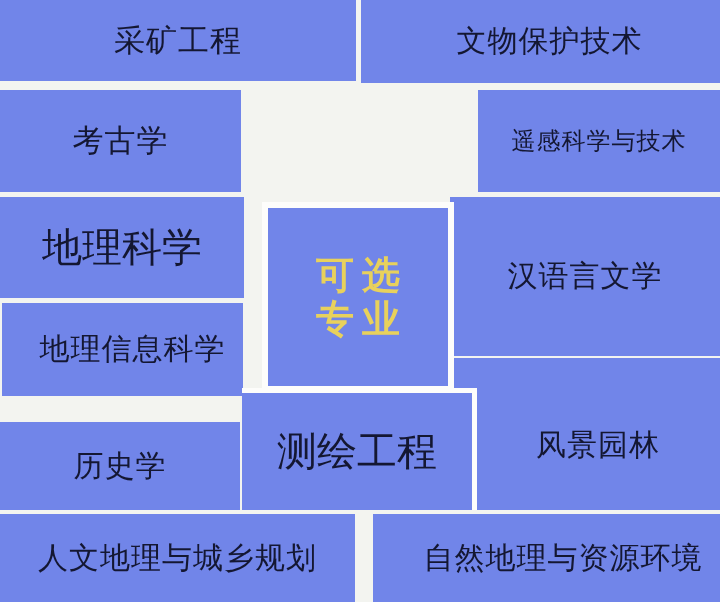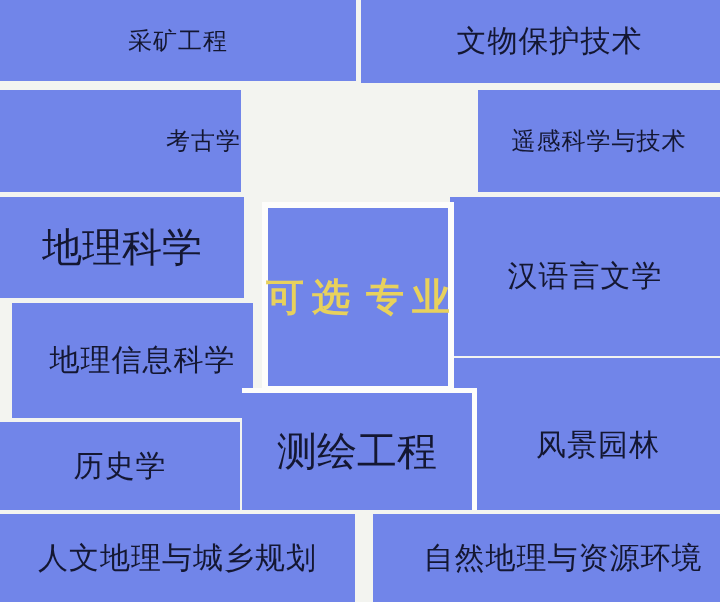--- a/index.html
+++ b/index.html
@@ -18,40 +18,40 @@
     background:#7185e9;
     color:#141732;
     display:flex;align-items:center;justify-content:center;
     box-sizing:border-box;
     white-space:nowrap;
     z-index:1;
     letter-spacing:1px;
   }
   .s24{font-size:24px;}
   .s30{font-size:30px;}
-  .s32{font-size:24px;}
+  .s32{font-size:31px;}
   .s40{font-size:40px;letter-spacing:0;}
 
   
   .b-mining   {left:0;   top:4;   width:356px;height:81px;}
   .b-relics   {left:361px;top:2;  width:359px;height:83px;padding-left:18px;}
   
-  .b-archaeo  {left:0;   top:90px; width:241px;height:102px;justify-content:flex-end;}
+  .b-archaeo  {left:0;   top:90px; width:241px;height:102px;}
   .b-urban    {left:246px;top:90px;width:226px;height:124px;
                border-right:5px solid #fdfdfb;border-bottom:5px solid #fdfdfb;z-index:5;}
   .b-remote   {left:478px;top:90px;width:242px;height:102px;}
   
   .b-geosci   {left:0;   top:197px;width:244px;height:101px;}
   .b-chinese  {left:450px;top:197px;width:270px;height:159px;z-index:1;}
   
-  .b-gis      {left:12px;   top:303px;width:241px;height:115px;padding-left:20px;}
+  .b-gis      {left:2px;   top:303px;width:241px;height:93px;padding-left:20px;}
   
   .b-center   {left:262px;top:202px;width:192px;height:190px;
                border:6px solid #fdfdfb;z-index:10;
-               flex-direction:row;color:#e8d15c;font-weight:bold;}
+               flex-direction:column;color:#e8d15c;font-weight:bold;}
   .b-center .line{font-size:38px;line-height:44px;letter-spacing:8px;text-indent:8px;}
   
   .b-survey   {left:242px;top:388px;width:235px;height:122px;
                border-top:5px solid #fdfdfb;border-right:5px solid #fdfdfb;z-index:6;}
   .b-landscape{left:450px;top:358px;width:270px;height:152px;
                padding-left:26px;padding-top:22px;z-index:1;}
   .b-history  {left:0;   top:422px;width:240px;height:88px;}
   
   .b-humangeo {left:0;   top:514px;width:355px;height:88px;}
   .b-physgeo  {left:373px;top:514px;width:359px;height:88px;padding-left:21px;}

